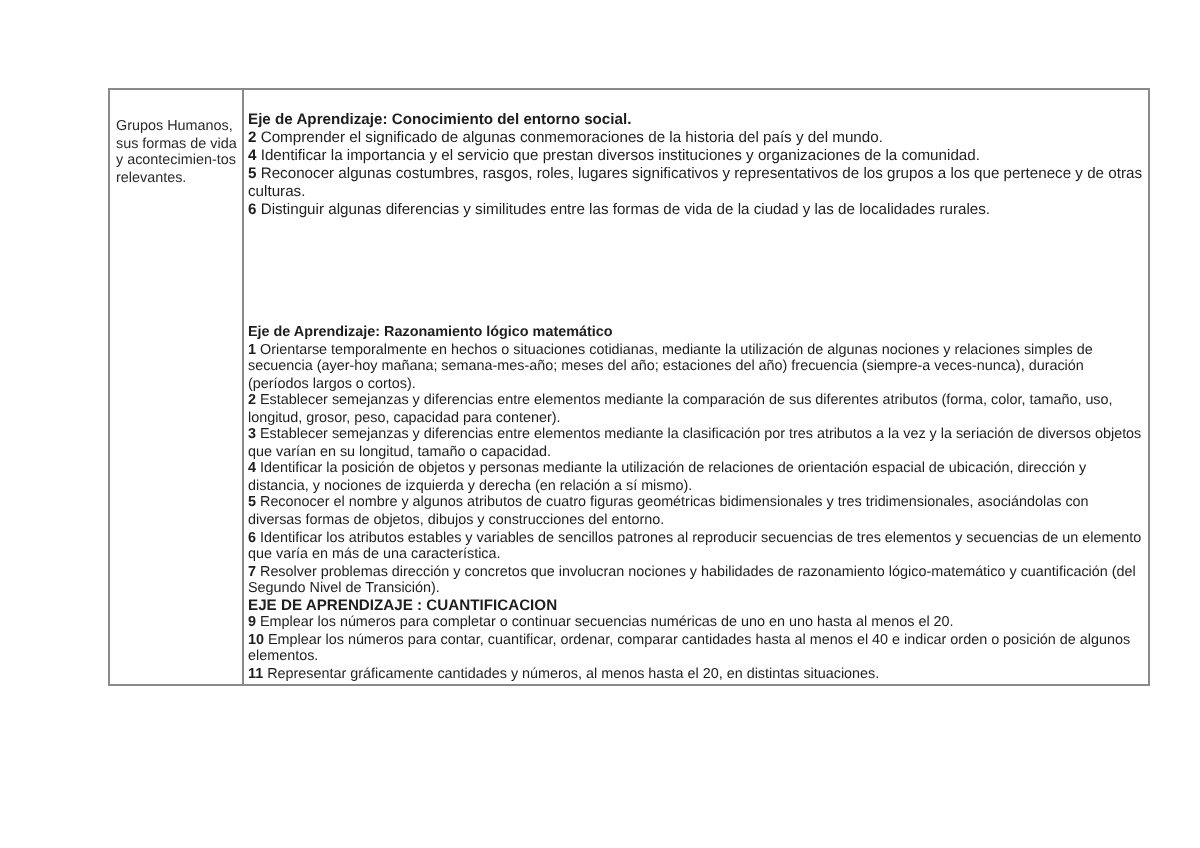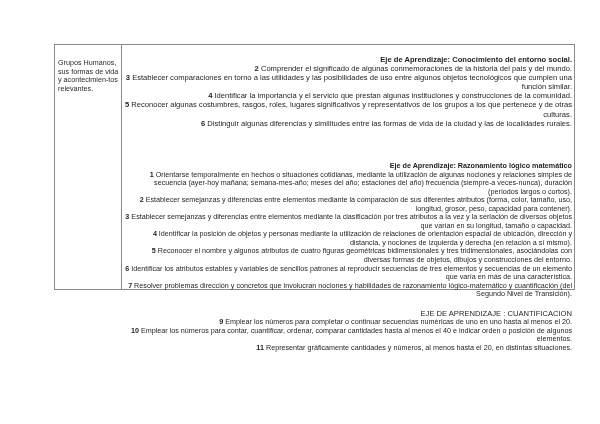--- a/index.html
+++ b/index.html
@@ -1,46 +1,45 @@
 <!DOCTYPE html>
 <html><head>
   <meta charset="utf-8">
   <style>
     html, body { margin: 0; padding: 0; background: #ffffff; }
     body { width: 600px; height: 424px; position: relative; overflow: hidden; font-family: "Liberation Sans", sans-serif; color: #1a1a1a; }
     .table {
-      position: absolute; left: 54px; top: 44px; width: 521px; height: 246px;
+      position: absolute; left: 54px; top: 44px; width: 521px; height: 299px;
       border: 1px solid #8a8a8a; box-sizing: border-box;
     }
     .divider { position: absolute; left: 66px; top: 0; bottom: 0; width: 0; border-left: 1px solid #8a8a8a; }
     .label-cell {
       position: absolute; left: 3px; width: 62px;
       font-size: 7.2px; line-height: 8.6px; color: #2a2a2a;
     }
     .content-cell {
       position: absolute; left: 69px; width: 448px;
-      font-size: 7.2px; line-height: 8.55px; color: #1e1e1e; text-align: right;
+      font-size: 7.2px; line-height: 8.55px; color: #1e1e1e;
     }
     .content-cell.first { font-size: 7.6px; line-height: 9.1px; }
     .heading { font-weight: bold; }
     .item .num { font-weight: bold; }
-    .subheading { font-weight: normal; font-size: 7.6px; margin-top: 11px; }
+    .subheading { font-weight: bold; font-size: 7.6px; }
   </style>
 </head>
 <body>
 
 <div class="table">
   <div class="divider"></div>
 
   <div class="label-cell" style="top:14px;">Grupos Humanos, sus formas de vida y acontecimien-tos relevantes.</div>
   <div class="content-cell first" style="top:10px;">
     <div class="heading">Eje de Aprendizaje: Conocimiento del entorno social.</div>
     <div class="item"><span class="num">2</span><span> Comprender el significado de algunas conmemoraciones de la historia del país y del mundo.</span></div>
-    <div class="item"><span class="num">3</span><span> Establecer comparaciones en torno a las utilidades y las posibilidades de uso entre algunos objetos tecnológicos que cumplen una función similar.</span></div>
-    <div class="item"><span class="num">4</span><span> Identificar la importancia y el servicio que prestan algunas instituciones y construcciones de la comunidad.</span></div>
+    <div class="item"><span class="num">4</span><span> Identificar la importancia y el servicio que prestan diversos instituciones y organizaciones de la comunidad.</span></div>
     <div class="item"><span class="num">5</span><span> Reconocer algunas costumbres, rasgos, roles, lugares significativos y representativos de los grupos a los que pertenece y de otras culturas.</span></div>
     <div class="item"><span class="num">6</span><span> Distinguir algunas diferencias y similitudes entre las formas de vida de la ciudad y las de localidades rurales.</span></div>
   </div>
 
   <div class="content-cell" style="top:117px;">
     <div class="heading">Eje de Aprendizaje: Razonamiento lógico matemático</div>
     <div class="item"><span class="num">1</span><span> Orientarse temporalmente en hechos o situaciones cotidianas, mediante la utilización de algunas nociones y relaciones simples de secuencia (ayer-hoy mañana; semana-mes-año; meses del año; estaciones del año) frecuencia (siempre-a veces-nunca), duración (períodos largos o cortos).</span></div>
     <div class="item"><span class="num">2</span><span> Establecer semejanzas y diferencias entre elementos mediante la comparación de sus diferentes atributos (forma, color, tamaño, uso, longitud, grosor, peso, capacidad para contener).</span></div>
     <div class="item"><span class="num">3</span><span> Establecer semejanzas y diferencias entre elementos mediante la clasificación por tres atributos a la vez y la seriación de diversos objetos que varían en su longitud, tamaño o capacidad.</span></div>
     <div class="item"><span class="num">4</span><span> Identificar la posición de objetos y personas mediante la utilización de relaciones de orientación espacial de ubicación, dirección y distancia, y nociones de izquierda y derecha (en relación a sí mismo).</span></div>

